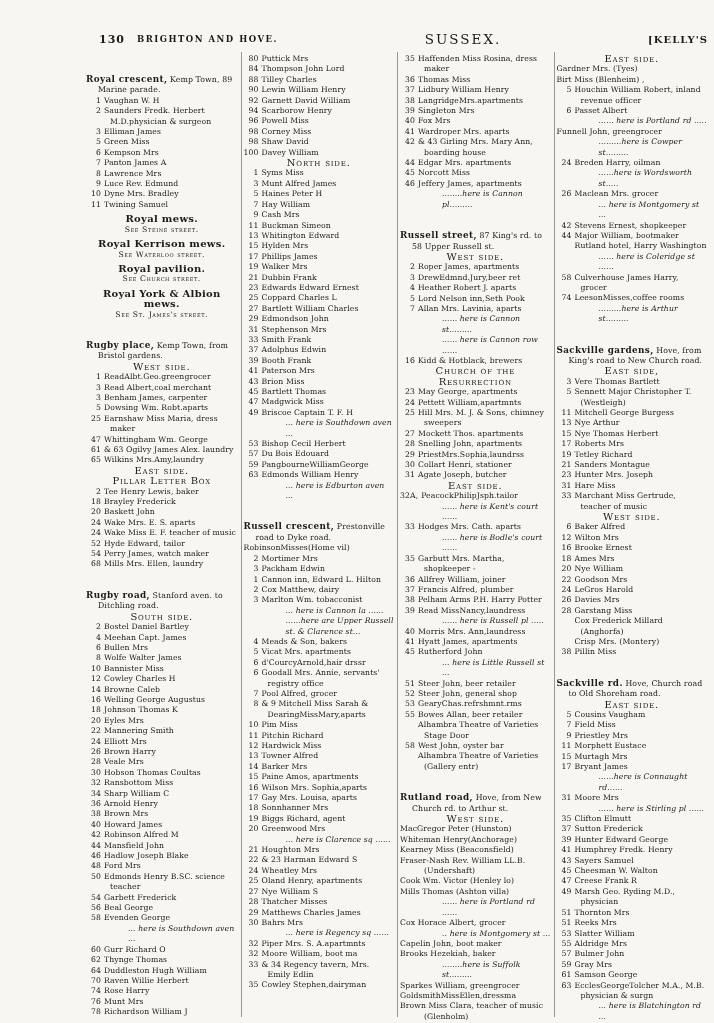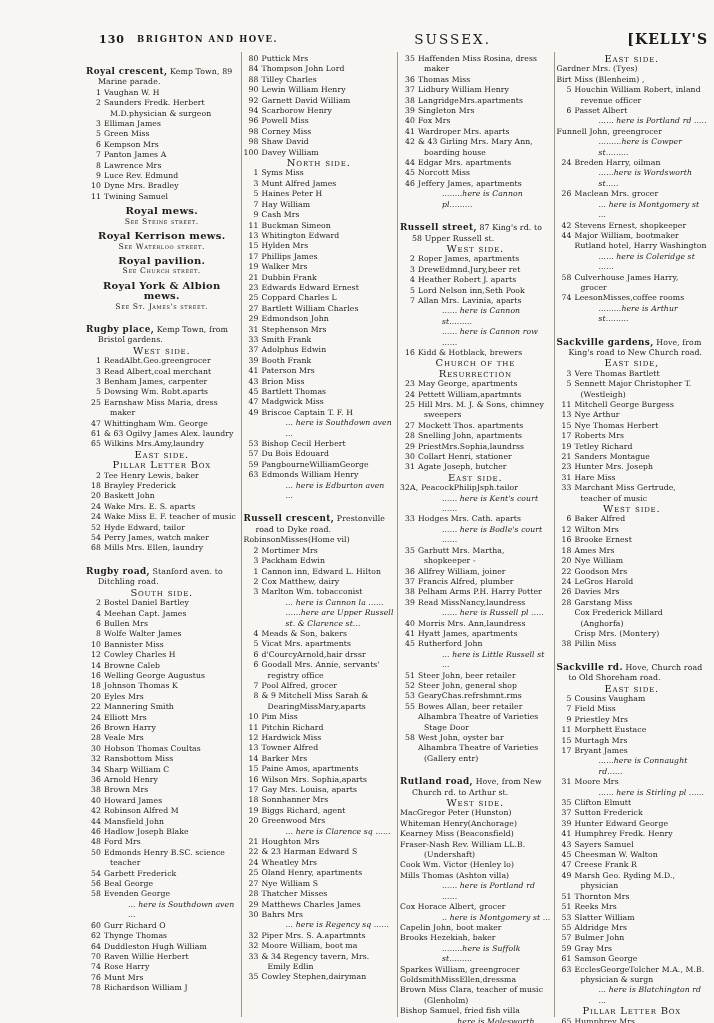--- a/index.html
+++ b/index.html
@@ -10,40 +10,40 @@
     position:relative;
   }
   .page{position:absolute;inset:0;}
   .header{
     position:absolute;top:30px;left:84px;right:6px;height:18px;
     display:flex;align-items:center;margin-left:15px;
   }
   .pagenum{font-weight:bold;font-size:11px;letter-spacing:1px;}
   .run-left{font-size:8.5px;font-weight:bold;letter-spacing:1.5px;margin-left:12px;}
   .run-center{flex:1;text-align:center;font-size:13.5px;letter-spacing:2px;font-weight:500;}
-  .run-right{font-size:14px;font-weight:bold;letter-spacing:1px;}
+  .run-right{font-size:10px;font-weight:bold;letter-spacing:1px;}
   .cols{
     position:absolute;top:52px;left:84px;right:4px;bottom:6px;
     display:flex;
   }
   .col{
     width:25%;box-sizing:border-box;padding:2px 3px 0 2px;
   }
   .col + .col{border-left:1px solid #9a968e;}
   .ln{
     font-size:7.7px;line-height:10.4px;
     padding-left:24px;text-indent:-24px;
     letter-spacing:0.1px;
   }
   .ln .num{
     display:inline-block;min-width:15px;text-indent:0;
     text-align:right;margin-right:3px;white-space:pre;
   }
   .ln.h{
-    margin-top:12px;padding-left:12px;text-indent:-12px;
+    margin-top:20px;padding-left:12px;text-indent:-12px;
     font-size:7.8px;
   }
   .ln.h b{font-size:8.8px;letter-spacing:0.4px;}
   .ln.b{
     margin-top:4px;text-align:center;font-weight:bold;
     font-size:10px;padding-left:0;text-indent:0;letter-spacing:0.3px;
   }
   .ln.r{
     text-align:center;padding-left:0;text-indent:0;
     font-variant:small-caps;letter-spacing:0.6px;margin-bottom:2px;

